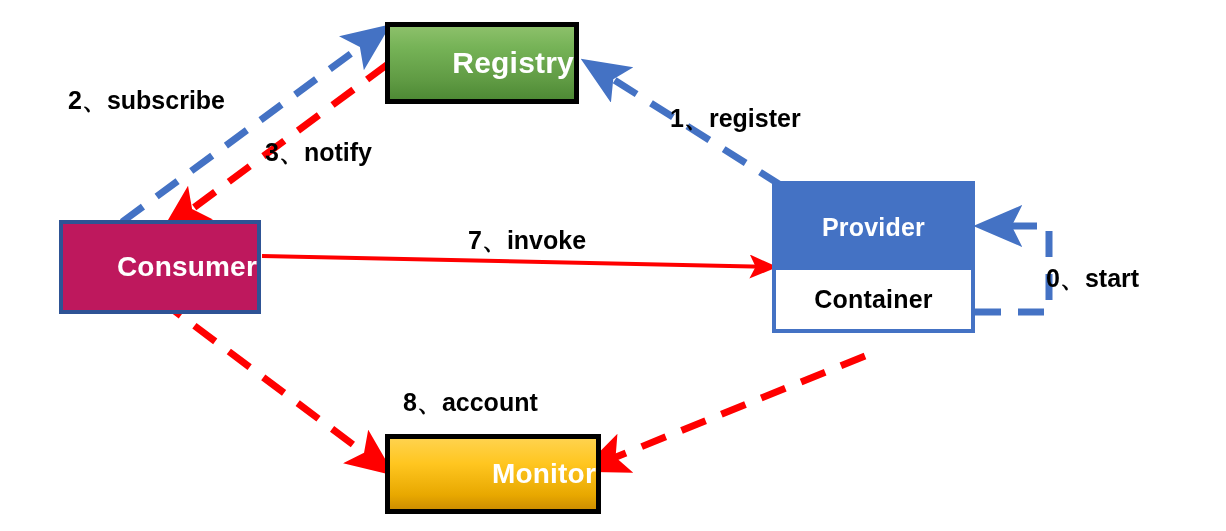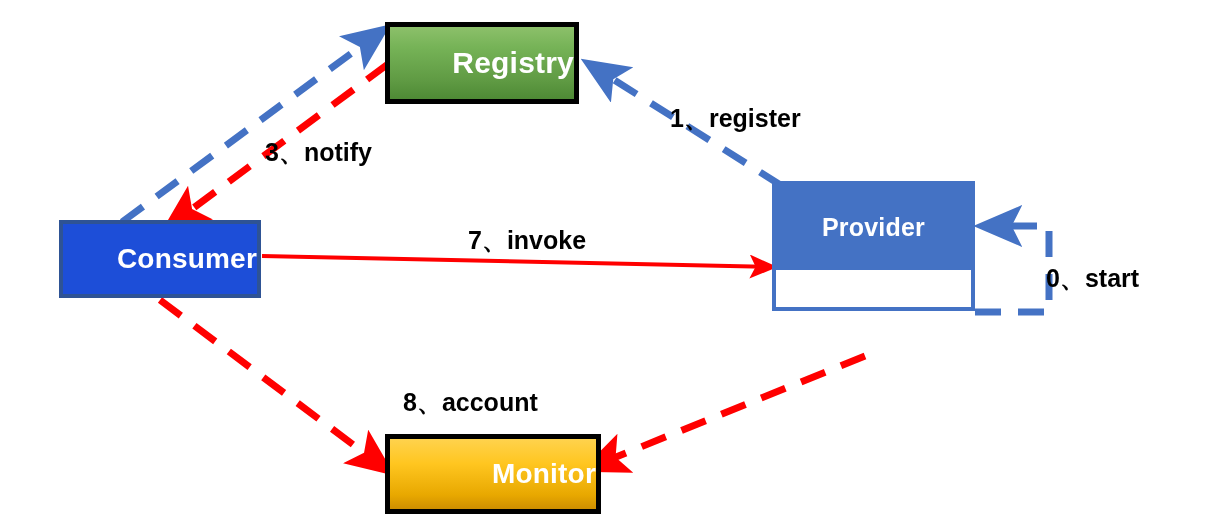--- a/index.html
+++ b/index.html
@@ -50,36 +50,36 @@
   #node-registry .node-label {
     color: #ffffff;
     font-size: 30px;
   }
 
   
   #node-consumer {
     left: 59px;
     top: 220px;
     width: 202px;
-    height: 78px;
+    height: 94px;
     border: 4px solid #2e5395;
-    background: #1d4ed8;
+    background: #be185d;
   }
   #node-consumer .node-label {
     color: #ffffff;
     font-size: 28px;
   }
 
   
   #node-provider-group {
     position: absolute;
     left: 772px;
     top: 181px;
     width: 203px;
-    height: 130px;
+    height: 152px;
     box-sizing: border-box;
     border: 4px solid #4472c4;
     background: #ffffff;
   }
   #node-provider {
     position: absolute;
     left: 0;
     top: 0;
     right: 0;
     height: 85px;
@@ -173,25 +173,29 @@
   </div>
 
   <div class="node" id="node-consumer">
     <span class="node-label">Consumer</span>
   </div>
 
   <div id="node-provider-group">
     <div id="node-provider">
       <span class="node-label">Provider</span>
     </div>
+    <div id="node-container">
+      <span class="node-label">Container</span>
+    </div>
   </div>
 
   <div class="node" id="node-monitor">
     <span class="node-label">Monitor</span>
   </div>
 
   <div class="edge-label" id="label-start">0、start</div>
   <div class="edge-label" id="label-register">1、register</div>
+  <div class="edge-label" id="label-subscribe">2、subscribe</div>
   <div class="edge-label" id="label-notify">3、notify</div>
   <div class="edge-label" id="label-invoke">7、invoke</div>
   <div class="edge-label" id="label-account">8、account</div>
 
 </div>
 
 </body></html>

